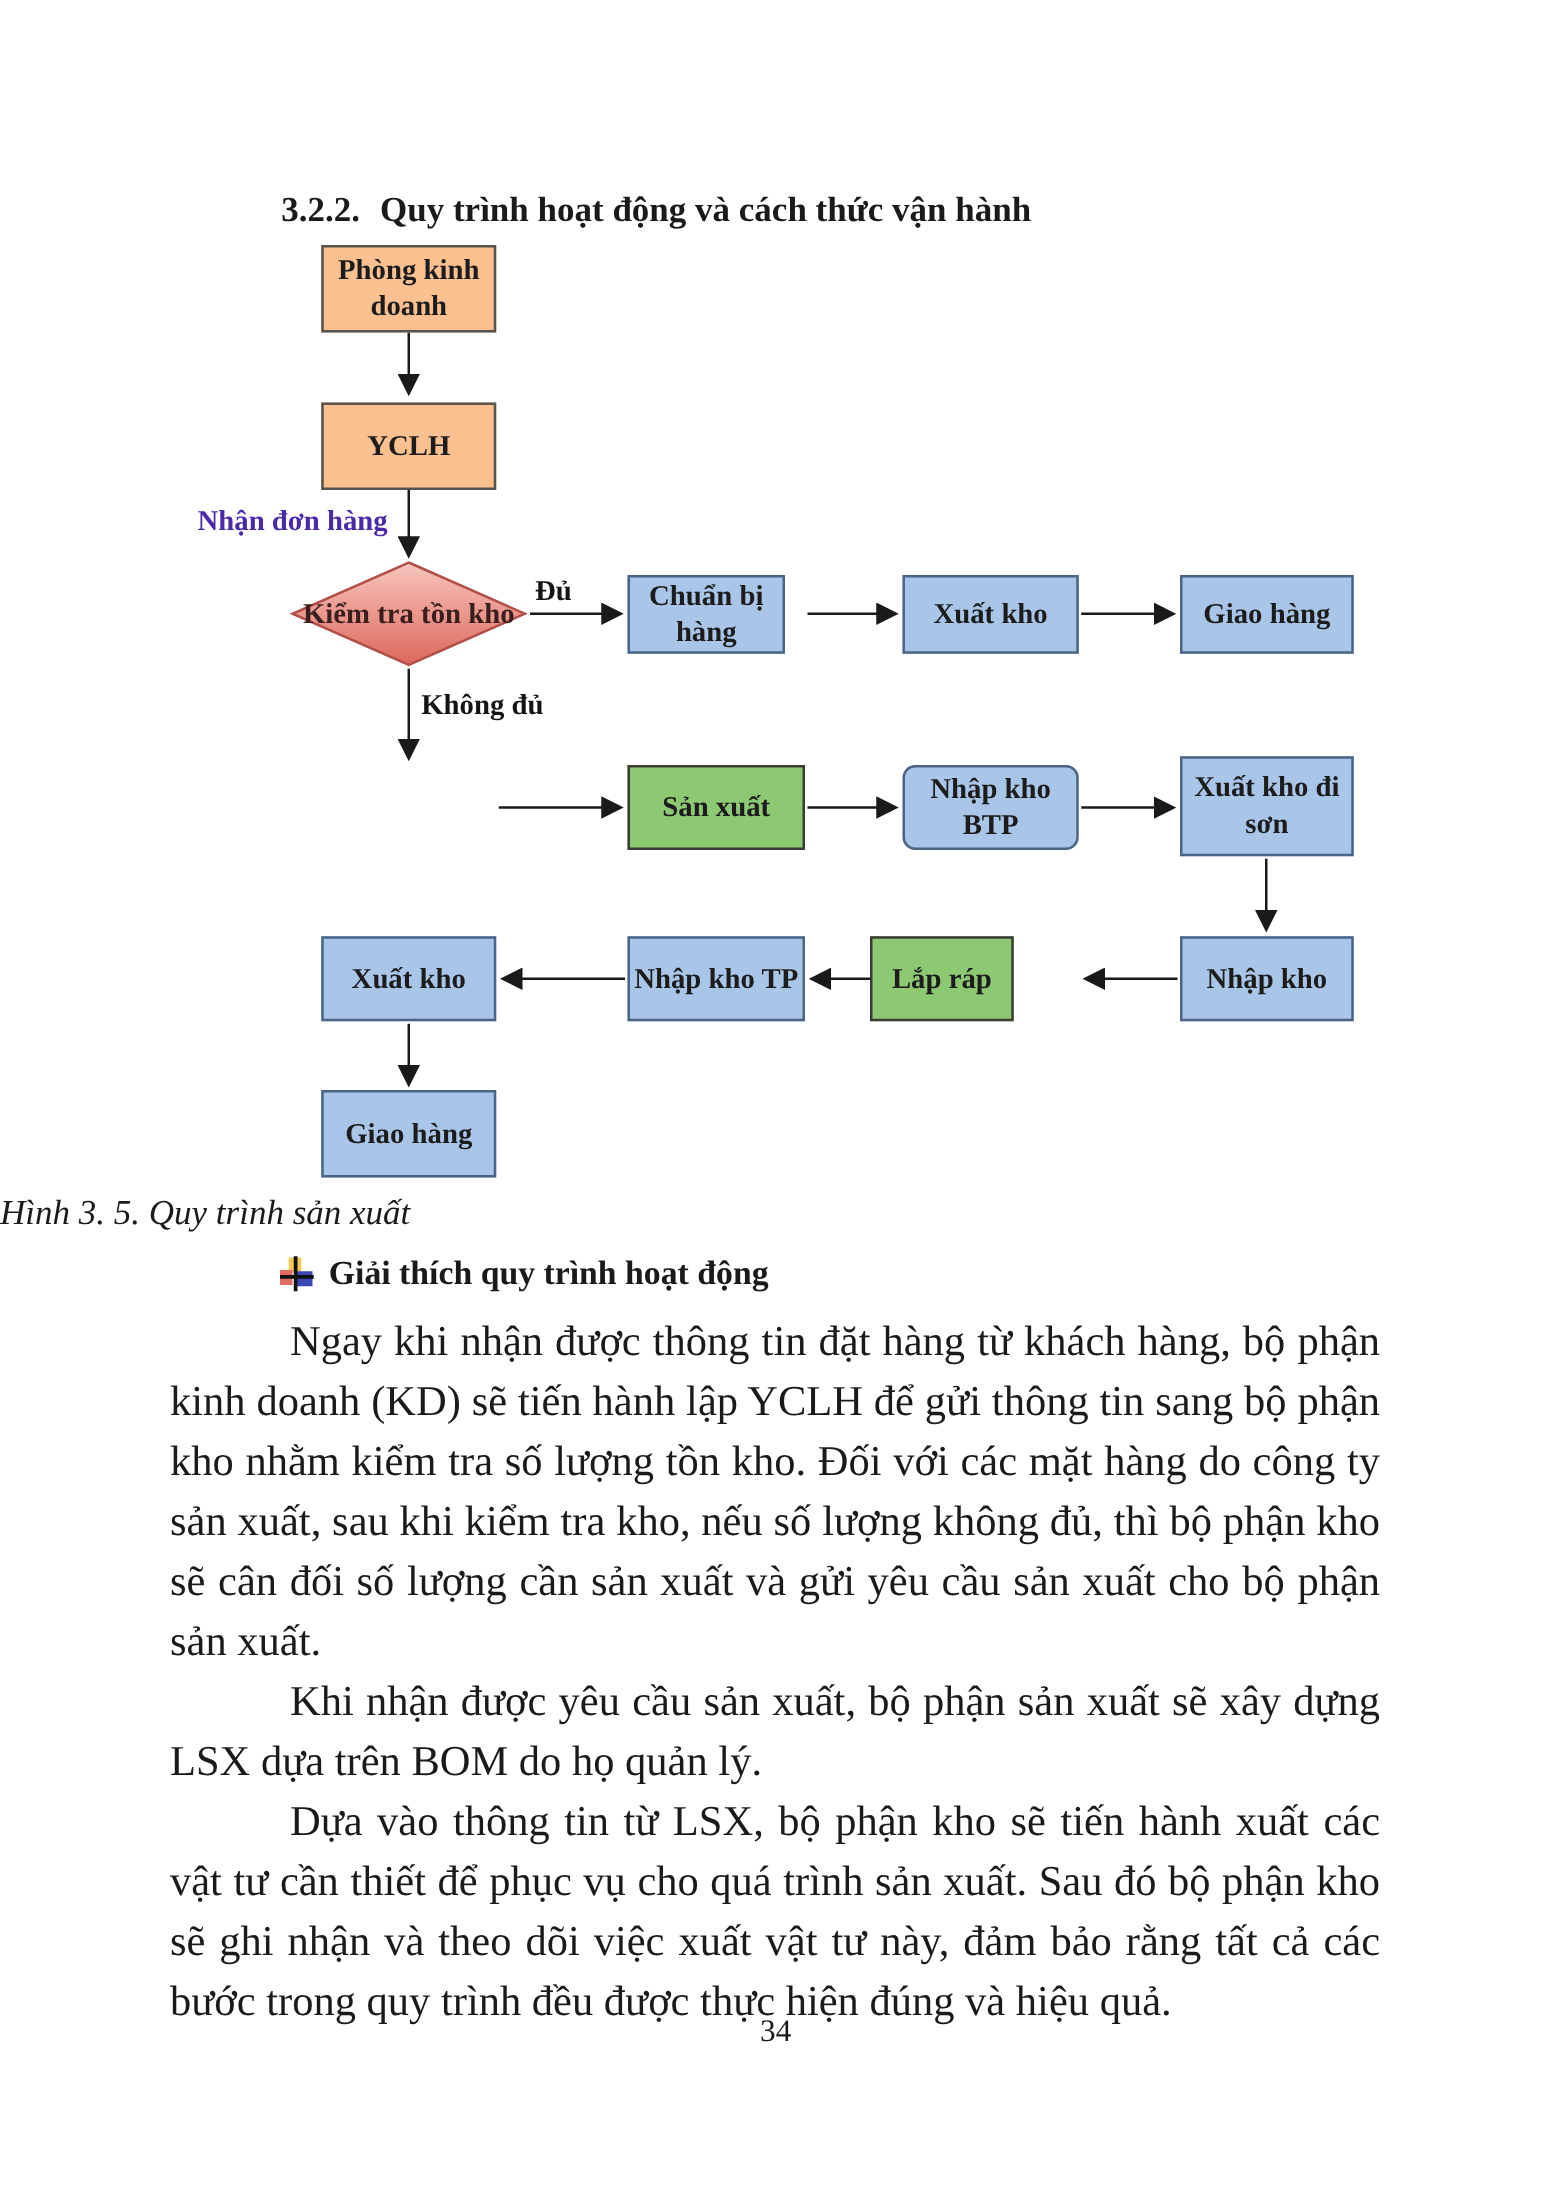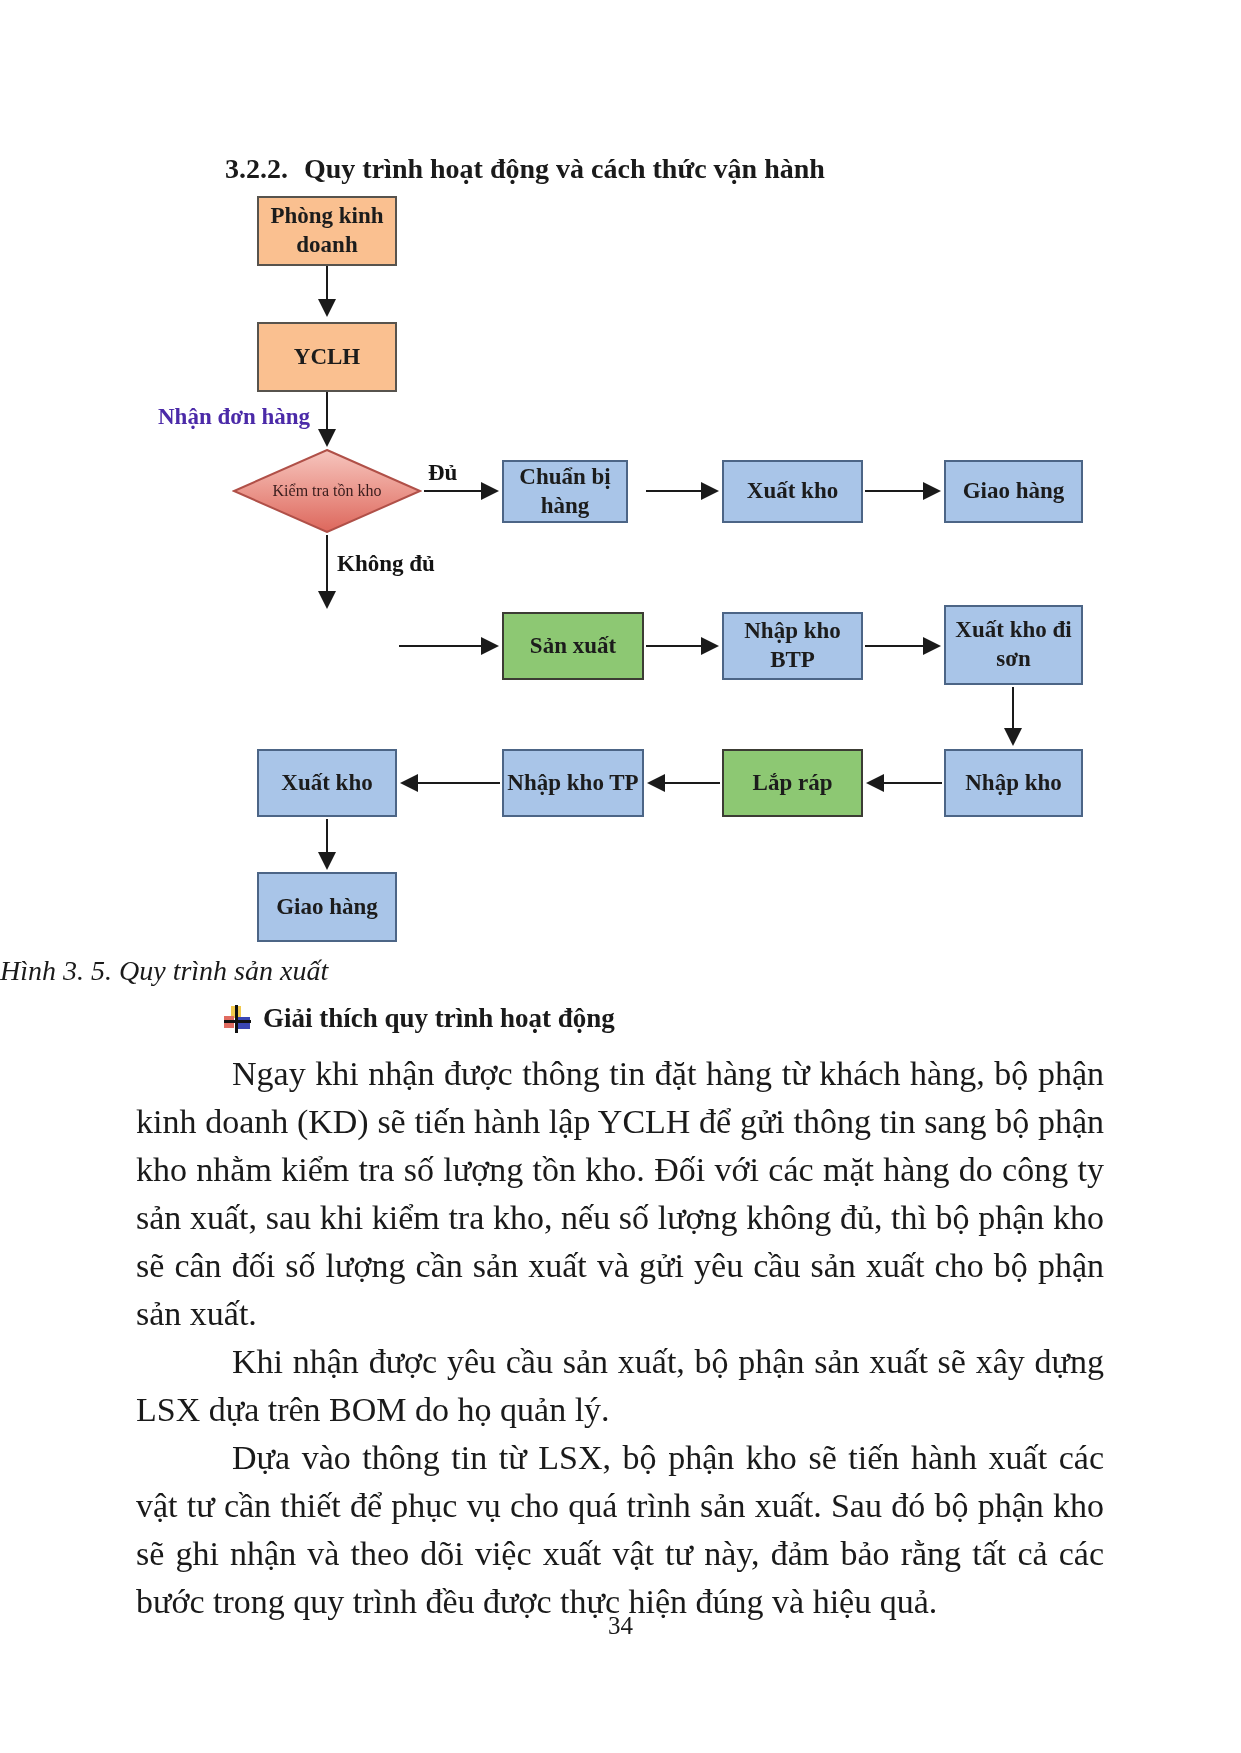--- a/index.html
+++ b/index.html
@@ -19,32 +19,32 @@
   .fnode.orange{background:#FAC090;border:2px solid #57534d;}
   .fnode.blue{background:#A9C5E8;border:2px solid #4c6586;}
   .fnode.green{background:#8DC873;border:2px solid #3c3c34;}
   .b1{left:257px;top:196px;width:140px;height:70px;}
   .b2{left:257px;top:322px;width:140px;height:70px;}
   .b3{left:502px;top:460px;width:126px;height:63px;}
   .b4{left:722px;top:460px;width:141px;height:63px;}
   .b5{left:944px;top:460px;width:139px;height:63px;}
   .b6{left:257px;top:612px;width:140px;height:68px;}
   .b7{left:502px;top:612px;width:142px;height:68px;}
-  .b8{left:722px;top:612px;width:141px;height:68px;}
+  .b8{left:722px;top:612px;width:141px;height:68px;border-radius:10px;}
   .b9{left:944px;top:605px;width:139px;height:80px;}
   .b10{left:944px;top:749px;width:139px;height:68px;}
-  .b11{left:722px;top:749px;width:141px;height:68px;}
+  .b11{left:696px;top:749px;width:115px;height:68px;}
   .b12{left:502px;top:749px;width:142px;height:68px;}
   .b13{left:257px;top:749px;width:140px;height:68px;}
   .b14{left:257px;top:872px;width:140px;height:70px;}
   .diamond-wrap{position:absolute;left:232px;top:449px;width:190px;height:84px;}
   .diamond-label{
     position:absolute;left:0;top:0;width:100%;height:100%;
     display:flex;align-items:center;justify-content:center;
-    font-weight:normal;font-size:16px;color:#3a1d1d;white-space:nowrap;
+    font-weight:bold;font-size:23px;color:#3a1d1d;white-space:nowrap;
   }
   .edge-label{position:absolute;font-weight:bold;font-size:23px;white-space:nowrap;}
   .lbl-nhan{left:158px;top:404px;color:#4B2AA8;}
   .lbl-du{left:428px;top:460px;color:#141414;text-align:right;}
   .lbl-khongdu{left:337px;top:551px;color:#141414;}
   
   .caption{position:absolute;left:0;top:955px;width:1241px;text-align:left;font-style:italic;font-size:28px;}
   .bullet-line{position:absolute;left:224px;top:1003px;display:flex;align-items:center;}
   .bullet-icon{position:relative;width:27px;height:28px;margin-right:12px;flex:0 0 auto;}
   .bullet-icon .sq{position:absolute;}

